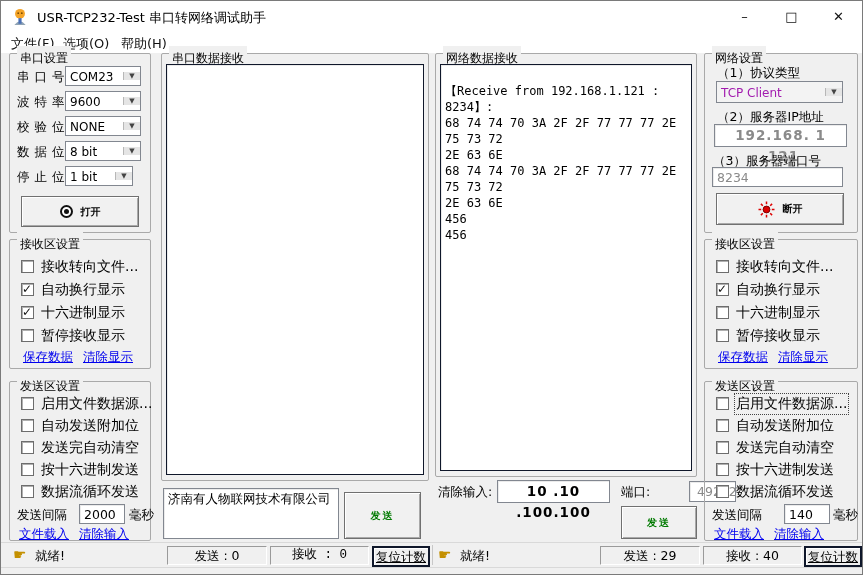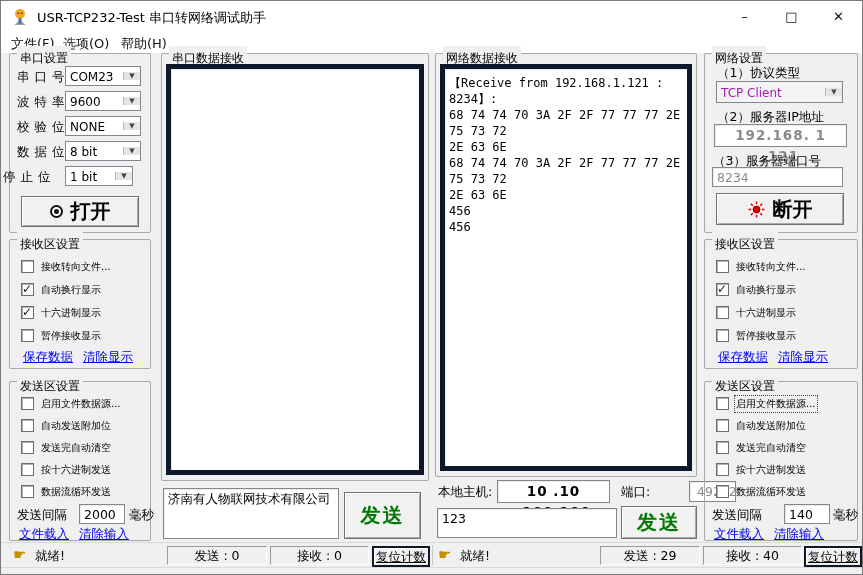--- a/index.html
+++ b/index.html
@@ -30,37 +30,37 @@
   .combo.disabled .ctext { color:#a21caf; }
 
   .fieldlabel { position:absolute; font-size:12.5px; white-space:nowrap; }
   .spread { letter-spacing:5px; }
 
   
   .edit { position:absolute; background:#fff; border:1px solid #828790; box-shadow:inset 1px 1px 0 rgba(0,0,0,0.08); font-family:inherit; }
   .gray-text { color:#8a8a8a; }
 
   
-  .btn { position:absolute; background:#f1f1f1; border:1px solid #707070; box-shadow:inset 1px 1px 0 #fff, inset -1px -1px 0 #a9a9a9; display:flex; align-items:center; justify-content:center; gap:8px; font-size:20px; font-weight:bold; cursor:default; }
+  .btn { position:absolute; background:#f1f1f1; border:1px solid #707070; box-shadow:inset 1px 1px 0 #fff, inset -1px -1px 0 #a9a9a9; display:flex; align-items:center; justify-content:center; gap:8px; font-size:10px; font-weight:bold; cursor:default; }
   .btn.green { color:#007a00; letter-spacing:2px; }
 
   .led-black { width:13px; height:13px; border:2px solid #111; border-radius:50%; position:relative; background:#fff; flex:0 0 auto; }
   .led-black::after { content:""; position:absolute; inset:2px; background:#111; border-radius:50%; }
 
   
   .cbrow { position:absolute; display:flex; align-items:center; gap:7px; height:15px; }
   .cb { width:13px; height:13px; background:#fff; border:1px solid #6d6d6d; box-shadow:inset 1px 1px 0 #b0b0b0; position:relative; flex:0 0 auto; }
   .cb[data-checked="true"]::after { content:"✓"; position:absolute; left:0; top:-2px; font-size:12px; font-weight:bold; color:#111; }
-  .cblabel { font-size:10px; white-space:nowrap; }
+  .cblabel { font-size:14px; white-space:nowrap; }
   .focus-dotted { outline:1px dotted #444; outline-offset:1px; }
 
   a.link { position:absolute; color:#0000ee; text-decoration:underline; font-size:12.5px; white-space:nowrap; cursor:pointer; }
 
   
-  .rxarea { position:absolute; background:#fff; border:5px solid #0f172a; box-shadow:inset 1px 1px 0 rgba(0,0,0,0.08); font-family:"DejaVu Sans Mono","Liberation Mono",monospace; font-size:12px; line-height:16px; padding:6px 4px; white-space:pre-wrap; overflow:hidden; }
+  .rxarea { position:absolute; background:#fff; border:1px solid #0f172a; box-shadow:inset 1px 1px 0 rgba(0,0,0,0.08); font-family:"DejaVu Sans Mono","Liberation Mono",monospace; font-size:12px; line-height:16px; padding:18px 4px; white-space:pre-wrap; overflow:hidden; }
   textarea.sendbox { position:absolute; resize:none; background:#fff; border:1px solid #828790; box-shadow:inset 1px 1px 0 rgba(0,0,0,0.08); font-family:inherit; font-size:12.5px; padding:2px 4px; overflow:hidden; }
   input.smallnum { position:absolute; border:1px solid #828790; box-shadow:inset 1px 1px 0 rgba(0,0,0,0.08); font-family:inherit; font-size:12.5px; padding:1px 4px; }
 
   .ipbox { position:absolute; background:#fff; border:1px solid #828790; box-shadow:inset 1px 1px 0 rgba(0,0,0,0.08); font-weight:bold; font-size:13.5px; text-align:center; letter-spacing:1px; line-height:21px; }
 
   
   .statusbar { position:absolute; left:0; top:541px; width:100%; height:34px; background:#f0f0f0; border-top:1px solid #d9d9d9; }
   .status-divider { position:absolute; left:431px; top:2px; height:20px; width:1px; background:#c8c8c8; }
   .status-ready { position:absolute; top:5px; font-size:12.5px; }
   .hand-icon { position:absolute; top:3px; font-size:15px; color:#c49000; }
@@ -109,21 +109,21 @@
   <span class="fieldlabel spread" style="left:16px; top:118px;">校验位</span>
   <div class="combo" style="left:64px; top:115px; width:76px;">
     <span class="ctext">NONE</span>
     <span class="cbtn">▼</span>
   </div>
   <span class="fieldlabel spread" style="left:16px; top:143px;">数据位</span>
   <div class="combo" style="left:64px; top:140px; width:76px;">
     <span class="ctext">8 bit</span>
     <span class="cbtn">▼</span>
   </div>
-  <span class="fieldlabel spread" style="left:2px; top:168px;">停止位</span>
+  <span class="fieldlabel spread" style="left:16px; top:168px;">停止位</span>
   <div class="combo" style="left:64px; top:165px; width:68px;">
     <span class="ctext">1 bit</span>
     <span class="cbtn">▼</span>
   </div>
   <div class="btn" style="left:20px; top:195px; width:118px; height:31px;">
     <span class="led-black"></span>
     <span>打开</span>
   </div>
 
   <div class="groupbox" style="left:8px; top:238px; width:142px; height:130px;">
@@ -190,26 +190,25 @@
     <span class="legend">网络数据接收</span>
   </div>
   <div class="rxarea" style="left:439px; top:63px; width:252px; height:407px;">【Receive from 192.168.1.121 : 8234】:
 68 74 74 70 3A 2F 2F 77 77 77 2E 75 73 72
 2E 63 6E
 68 74 74 70 3A 2F 2F 77 77 77 2E 75 73 72
 2E 63 6E
 456
 456</div>
 
-  <span class="fieldlabel" style="left:437px; top:483px;">本地主机:</span>
+  <span class="fieldlabel" style="left:437px; top:483px;">清除输入:</span>
   <div class="ipbox" style="left:496px; top:479px; width:113px; height:23px;">10 .10 .100.100</div>
   <span class="fieldlabel" style="left:620px; top:483px;">端口:</span>
   <div class="edit gray-text" style="left:688px; top:480px; width:47px; height:21px; font-size:12.5px; padding:2px 7px;">49282</div>
 
-  <textarea class="sendbox" style="left: 436px; top: 507px; width: 180px; height: 30px;" spellcheck="false">123</textarea>
   <div class="btn green" style="left:620px; top:505px; width:76px; height:33px;">
     <span>发送</span>
   </div>
 
   <div class="groupbox" style="left:703px; top:52px; width:154px; height:180px;">
     <span class="legend">网络设置</span>
   </div>
   <span class="fieldlabel" style="left:716px; top:64px;">（1）协议类型</span>
   <div class="combo disabled" style="left:715px; top:80px; width:127px; height:22px;">
     <span class="ctext">TCP Client</span>
@@ -284,21 +283,21 @@
   <span class="fieldlabel" style="left:711px; top:506px;">发送间隔</span>
   <input class="smallnum" style="left: 783px; top: 503px; width: 46px; height: 20px;" value="140">
   <span class="fieldlabel" style="left:832px; top:506px;">毫秒</span>
   <a class="link" style="left:713px; top:525px;">文件载入</a>
   <a class="link" style="left:773px; top:525px;">清除输入</a>
 
   <div class="statusbar">
     <span class="hand-icon" style="left:12px;">☛</span>
     <span class="status-ready" style="left:34px;">就绪!</span>
     <div class="status-box" style="left:166px; width:100px;">发送 : 0</div>
-    <div class="status-box" style="left:269px; width:99px;">接收 : 0</div>
+    <div class="status-box" style="left:269px; width:99px;font-family:Liberation Mono, monospace;">接收 : 0</div>
     <div class="reset-box" style="left:371px; width:58px;">复位计数</div>
     <div class="status-divider"></div>
     <span class="hand-icon" style="left:437px;">☛</span>
     <span class="status-ready" style="left:459px;">就绪!</span>
     <div class="status-box" style="left:599px; width:100px;">发送 : 29</div>
     <div class="status-box" style="left:702px; width:99px;">接收 : 40</div>
     <div class="reset-box" style="left:803px; width:58px;">复位计数</div>
     <div class="status-strip"></div>
   </div>
 

